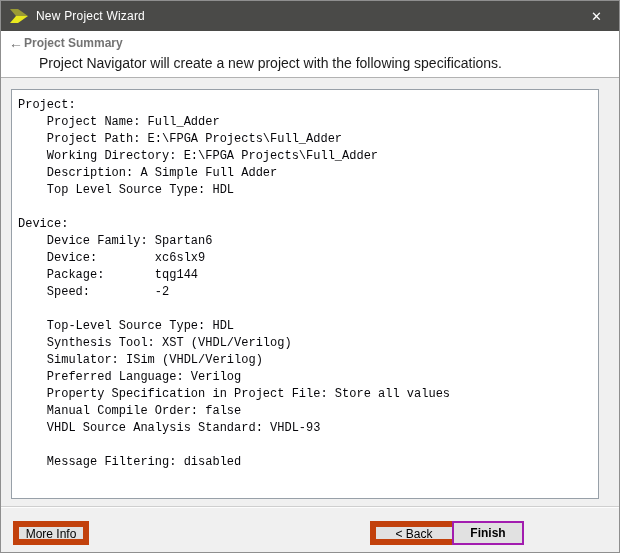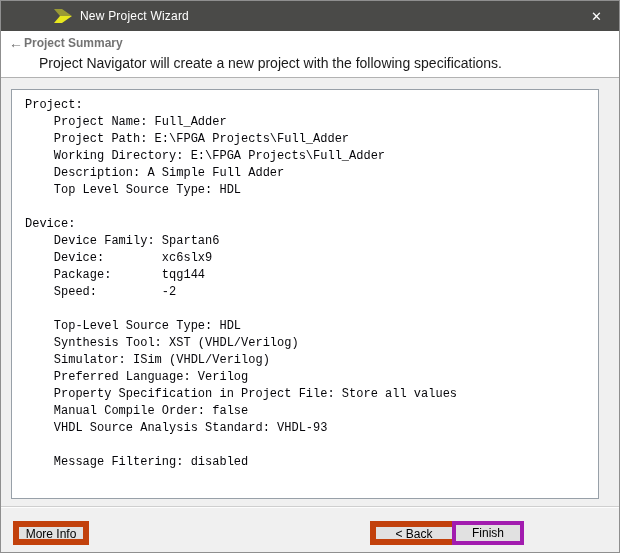--- a/index.html
+++ b/index.html
@@ -11,21 +11,21 @@
     width: 620px; height: 553px;
     background: #f0f0f0;
     border: 1px solid #8f8f8f;
     overflow: hidden;
   }
 
   
   .titlebar {
     position: absolute; left: 0; top: 0; right: 0; height: 30px;
     background: #4a4a48;
-    display: flex; align-items: center; padding-left: 44px;
+    display: flex; align-items: center;
   }
   .titlebar .app-icon { margin-left: 8px; display: flex; align-items: center; }
   .titlebar .title {
     color: #ffffff; font-size: 12px; margin-left: 7px;
     letter-spacing: 0.2px;
   }
   .close-btn {
     position: absolute; right: 0; top: 0; width: 45px; height: 30px;
     display: flex; align-items: center; justify-content: center;
     color: #ffffff; font-size: 13px; cursor: default;
@@ -57,41 +57,41 @@
     position: absolute; left: 10px; top: 88px;
     width: 588px; height: 410px;
     background: #ffffff;
     border: 1px solid #98a0a8;
     overflow: hidden;
   }
   .summary-box pre {
     font-family: "Liberation Mono", "DejaVu Sans Mono", monospace;
     font-size: 12px; line-height: 17px;
     color: #06060a;
-    padding: 7px 0 0 13px;
+    padding: 7px 0 0 6px;
     white-space: pre;
   }
 
   
   .bottom-separator {
     position: absolute; left: 0; top: 505px; right: 0; height: 2px;
     border-top: 1px solid #cfcfcf;
     border-bottom: 1px solid #fdfdfd;
   }
   .btn {
     position: absolute; top: 520px; height: 24px;
     background: #e1e1e1;
     border: 6px solid #c2410c;
     font-family: "Liberation Sans", sans-serif;
     font-size: 12px; color: #000000;
     text-align: center;
   }
   .btn-more-info { left: 12px;  width: 76px; }
   .btn-back      { left: 369px; width: 88px; }
-  .btn-finish    { left: 451px; width: 72px; border: 4px solid #a21caf; }
+  .btn-finish    { left: 451px; width: 72px; border: 2px solid #a21caf; font-weight: bold; }
   .btn-cancel    { left: 532px; width: 72px; }
 </style>
 </head>
 <body>
 
 <div class="window">
 
   <div class="titlebar">
     <span class="app-icon">
       <svg width="20" height="16" viewBox="0 0 20 16">

